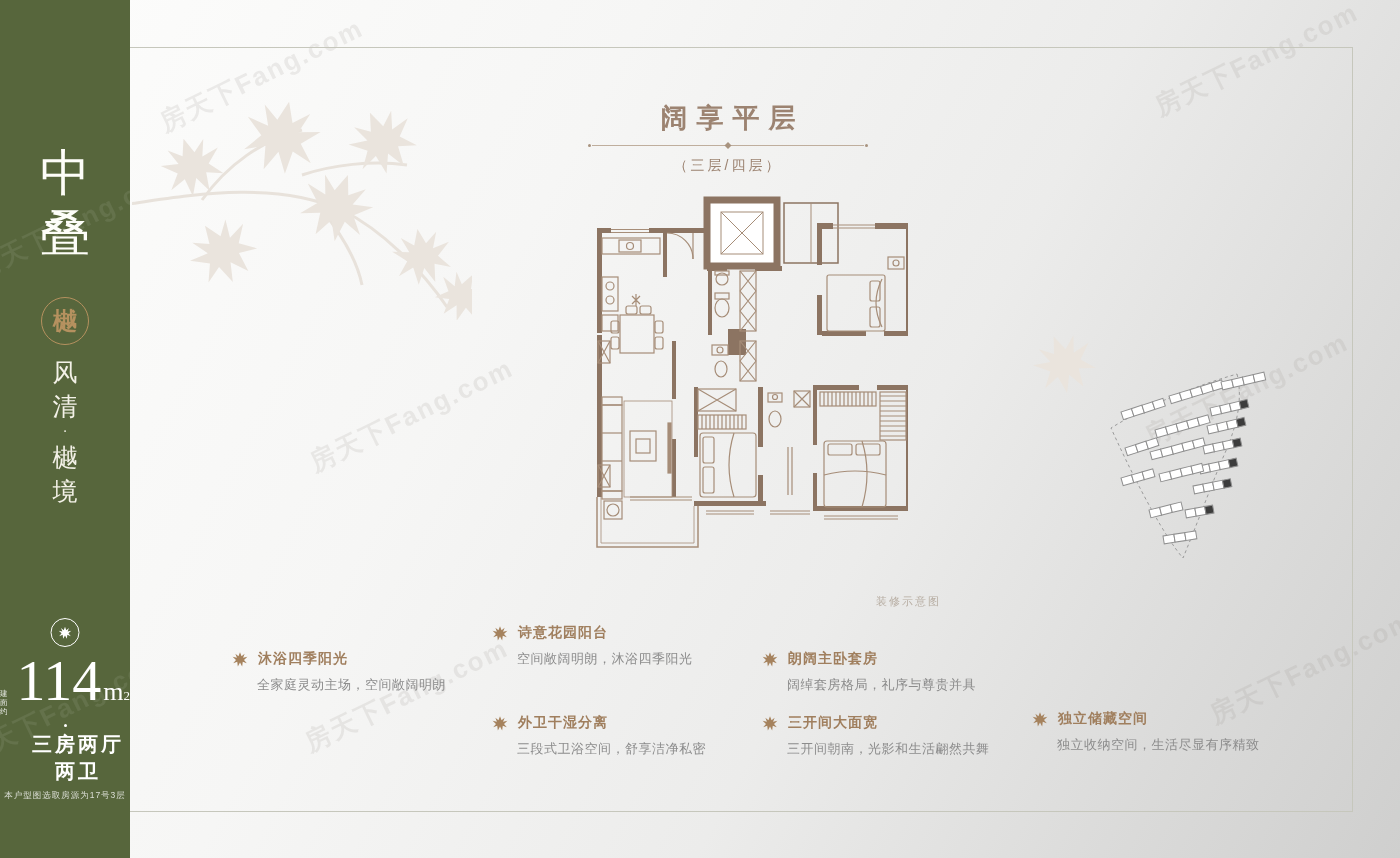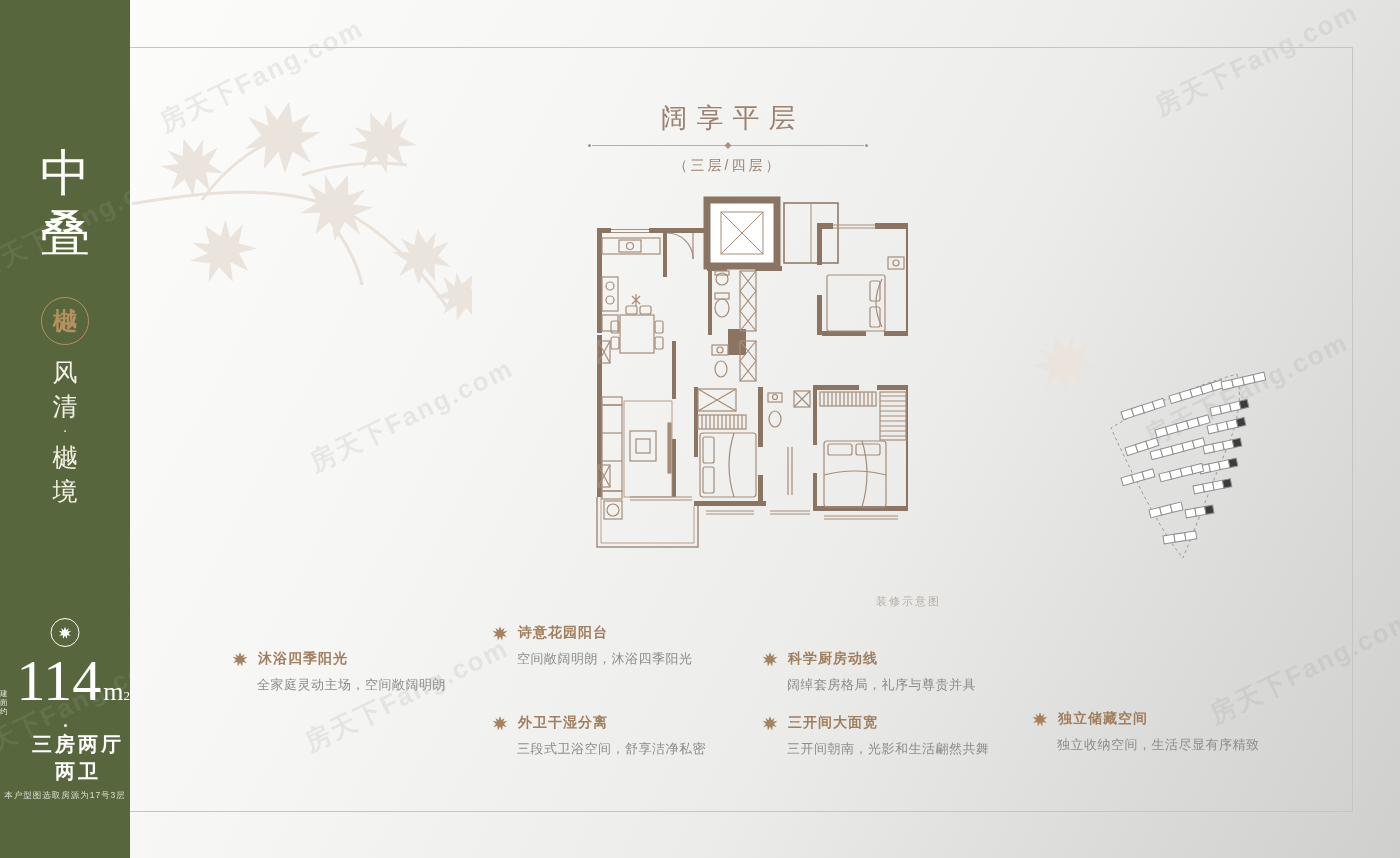--- a/index.html
+++ b/index.html
@@ -37,21 +37,21 @@
   .area-prefix{width:19px;font-size:7.5px;line-height:9px;text-align:left;opacity:.85;
     margin-right:2px;transform:translateY(-4px);}
   .area-num{font-family:"Liberation Serif","DejaVu Serif",serif;font-size:58px;line-height:1;}
   .area-unit{font-family:"Liberation Serif","DejaVu Serif",serif;font-size:26px;margin-left:2px;}
   .area-sup{font-size:13px;vertical-align:14px;font-family:"Liberation Serif","DejaVu Serif",serif;}
   .area-dot{width:3px;height:3px;border-radius:50%;background:#fff;margin:4px auto 4px;}
   .layout-text{font-size:20px;font-weight:bold;letter-spacing:3px;padding-left:26px;}
   .note-text{margin-top:5px;font-size:8.5px;letter-spacing:1px;color:rgba(255,255,255,.78);}
   
   .header{position:absolute;left:560px;top:100px;width:336px;text-align:center;color:#9c8371;}
-  .header-title{font-size:27px;font-weight:normal;letter-spacing:9px;text-indent:9px;}
+  .header-title{font-size:27px;font-weight:bold;letter-spacing:9px;text-indent:9px;}
   .header-divider{position:relative;margin:9px auto 0;width:272px;height:1px;background:#bba留;
     background:#bfae9d;}
   .header-divider .end-dot{position:absolute;top:-1px;width:3px;height:3px;border-radius:50%;background:#a8937f;}
   .header-divider .end-dot.l{left:-4px;} .header-divider .end-dot.r{right:-4px;}
   .header-divider .mid-diamond{position:absolute;left:50%;top:-2px;width:5px;height:5px;
     background:#a8937f;transform:translateX(-50%) rotate(45deg);}
   .header-sub{margin-top:11px;font-size:14px;letter-spacing:3px;color:#9c8371;}
   
   .plan-caption{position:absolute;left:876px;top:594px;font-size:11px;letter-spacing:2px;color:#b7ada2;}
   
@@ -432,21 +432,21 @@
         </svg>
       <span class="feat-title">外卫干湿分离</span>
     </div>
     <div class="feat-desc">三段式卫浴空间，舒享洁净私密</div>
   </div>
   <div class="feat" style="left:762px;top:650px;">
     <div class="feat-head">
       <svg width="16" height="16" viewBox="-26 -26 52 52">
           <use href="#leafP" fill="#a5825d"></use>
         </svg>
-      <span class="feat-title">科学厨房动线</span>
+      <span class="feat-title">朗阔主卧套房</span>
     </div>
     <div class="feat-desc">阔绰套房格局，礼序与尊贵并具</div>
   </div>
   <div class="feat" style="left:762px;top:714px;">
     <div class="feat-head">
       <svg width="16" height="16" viewBox="-26 -26 52 52">
           <use href="#leafP" fill="#a5825d"></use>
         </svg>
       <span class="feat-title">三开间大面宽</span>
     </div>

